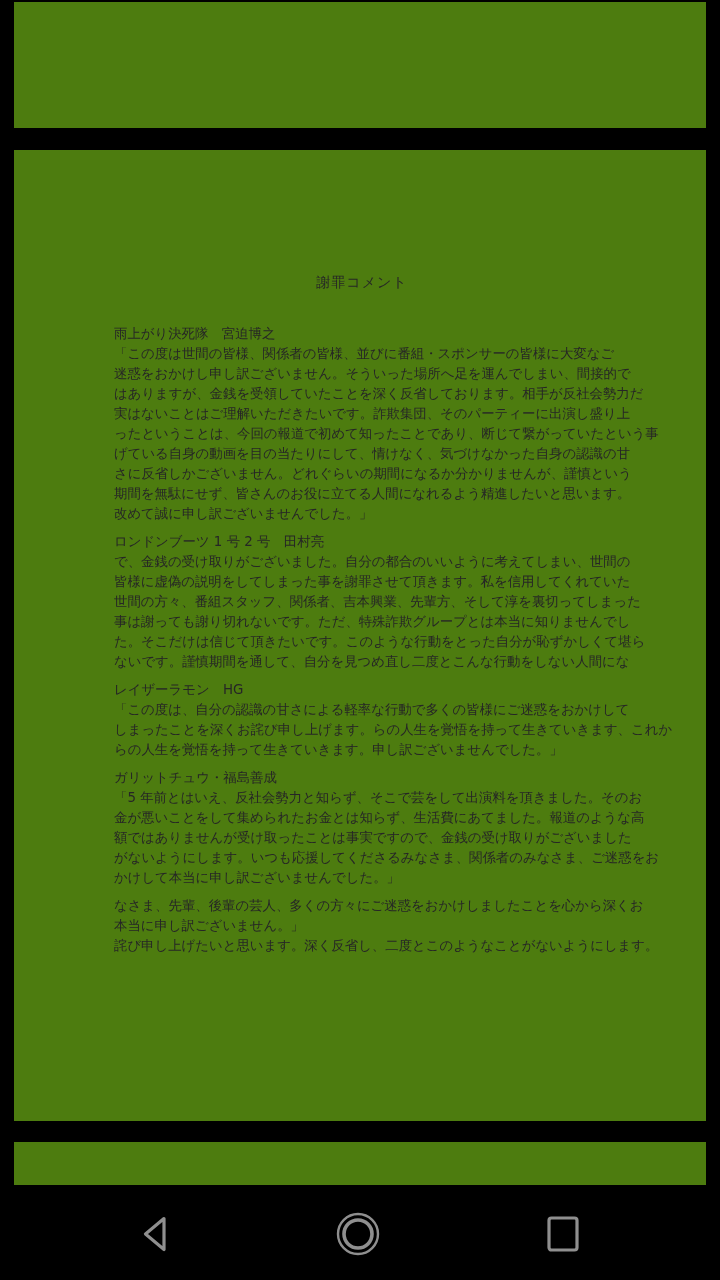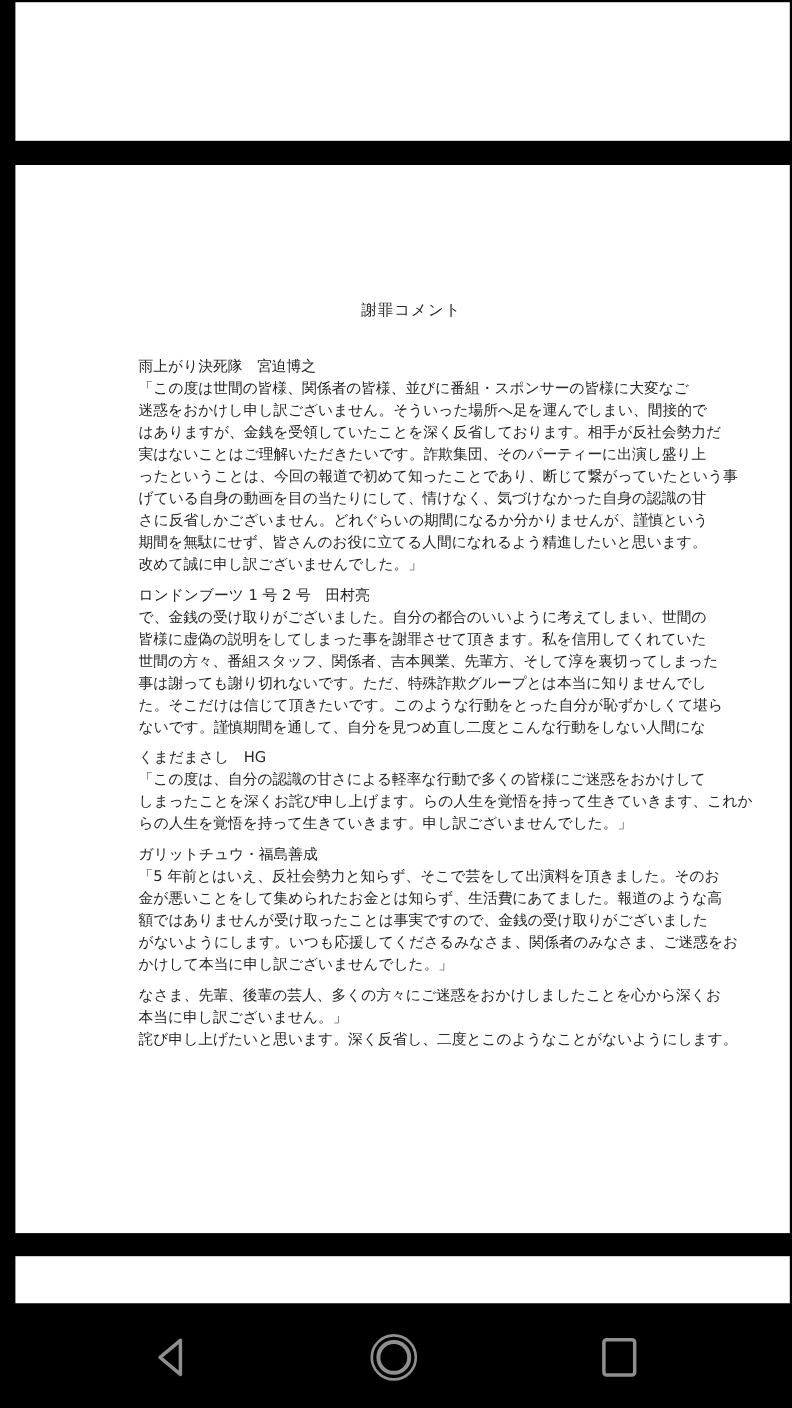--- a/index.html
+++ b/index.html
@@ -6,22 +6,21 @@
   body {
     width:720px; height:1280px;
     background:#000000;
     overflow:hidden;
     position:relative;
     font-family:"DejaVu Sans", sans-serif;
   }
   
   .page {
     position:absolute; left:14px; width:692px;
-    background:#ffffff;
-    padding-left:12px;
+    background:#4d7c0f;
   }
   .page-prev { top:2px;    height:126px; }
   .page-main { top:150px;  height:971px; }
   .page-next { top:1142px; height:43px;  }
 
   
   .doc {
     box-sizing:border-box;
     width:100%; height:100%;
     padding:122px 96px 0 100px;
@@ -84,21 +83,21 @@
         <div class="section">
           <div class="section-name">ロンドンブーツ 1 号 2 号　田村亮</div>
           <div class="line">で、金銭の受け取りがございました。自分の都合のいいように考えてしまい、世間の</div>
           <div class="line">皆様に虚偽の説明をしてしまった事を謝罪させて頂きます。私を信用してくれていた</div>
           <div class="line">世間の方々、番組スタッフ、関係者、吉本興業、先輩方、そして淳を裏切ってしまった</div>
           <div class="line">事は謝っても謝り切れないです。ただ、特殊詐欺グループとは本当に知りませんでし</div>
           <div class="line">た。そこだけは信じて頂きたいです。このような行動をとった自分が恥ずかしくて堪ら</div>
           <div class="line">ないです。謹慎期間を通して、自分を見つめ直し二度とこんな行動をしない人間にな</div>
         </div>
         <div class="section">
-          <div class="section-name">くまだまさし　HG</div>
+          <div class="section-name">レイザーラモン　HG</div>
           <div class="line">「この度は、自分の認識の甘さによる軽率な行動で多くの皆様にご迷惑をおかけして</div>
           <div class="line">しまったことを深くお詫び申し上げます。らの人生を覚悟を持って生きていきます、これか</div>
           <div class="line">らの人生を覚悟を持って生きていきます。申し訳ございませんでした。」</div>
         </div>
         <div class="section">
           <div class="section-name">ガリットチュウ・福島善成</div>
           <div class="line">「5 年前とはいえ、反社会勢力と知らず、そこで芸をして出演料を頂きました。そのお</div>
           <div class="line">金が悪いことをして集められたお金とは知らず、生活費にあてました。報道のような高</div>
           <div class="line">額ではありませんが受け取ったことは事実ですので、金銭の受け取りがございました</div>
           <div class="line">がないようにします。いつも応援してくださるみなさま、関係者のみなさま、ご迷惑をお</div>

